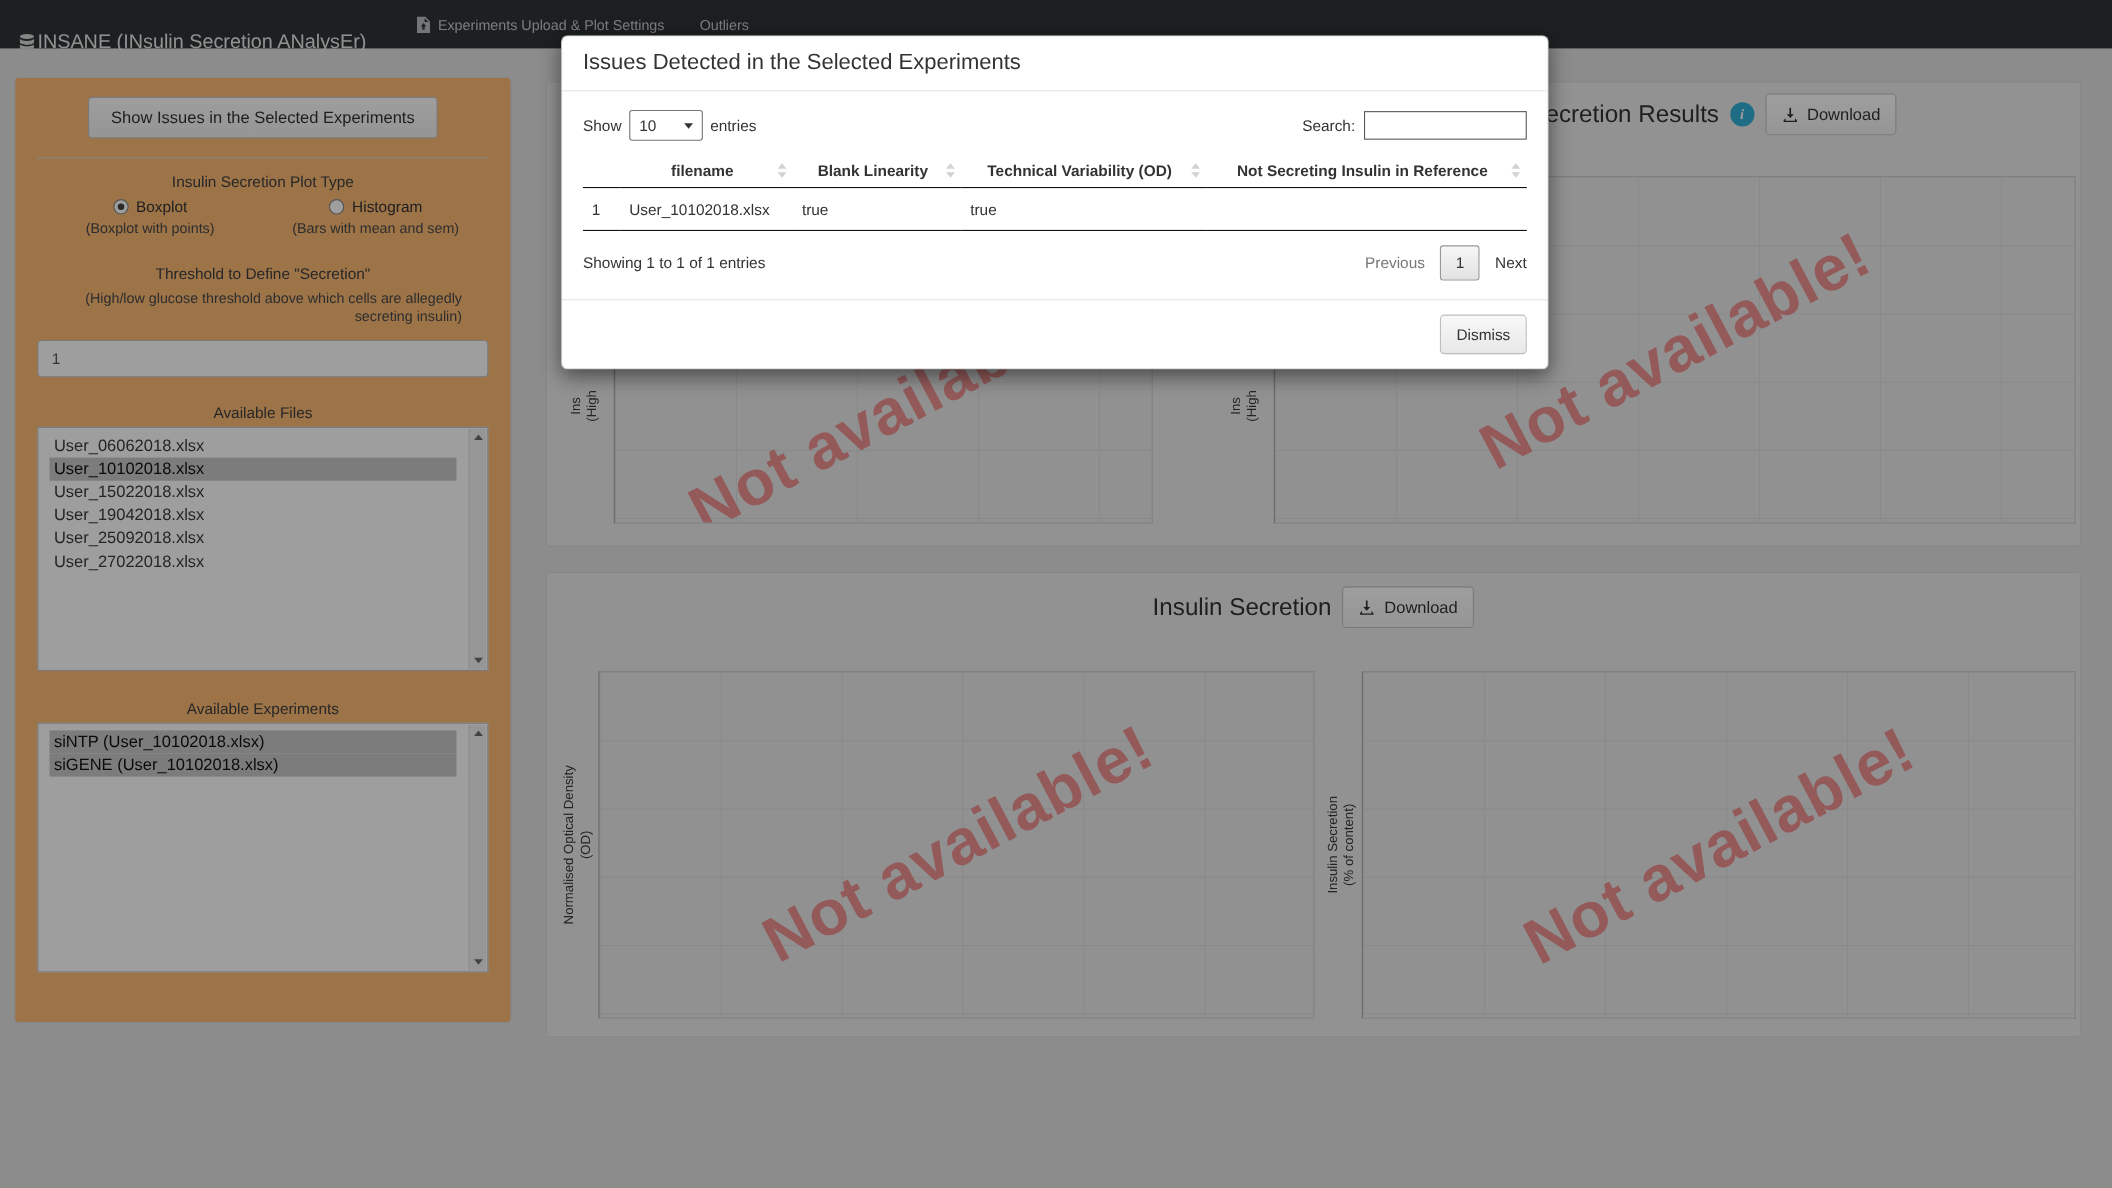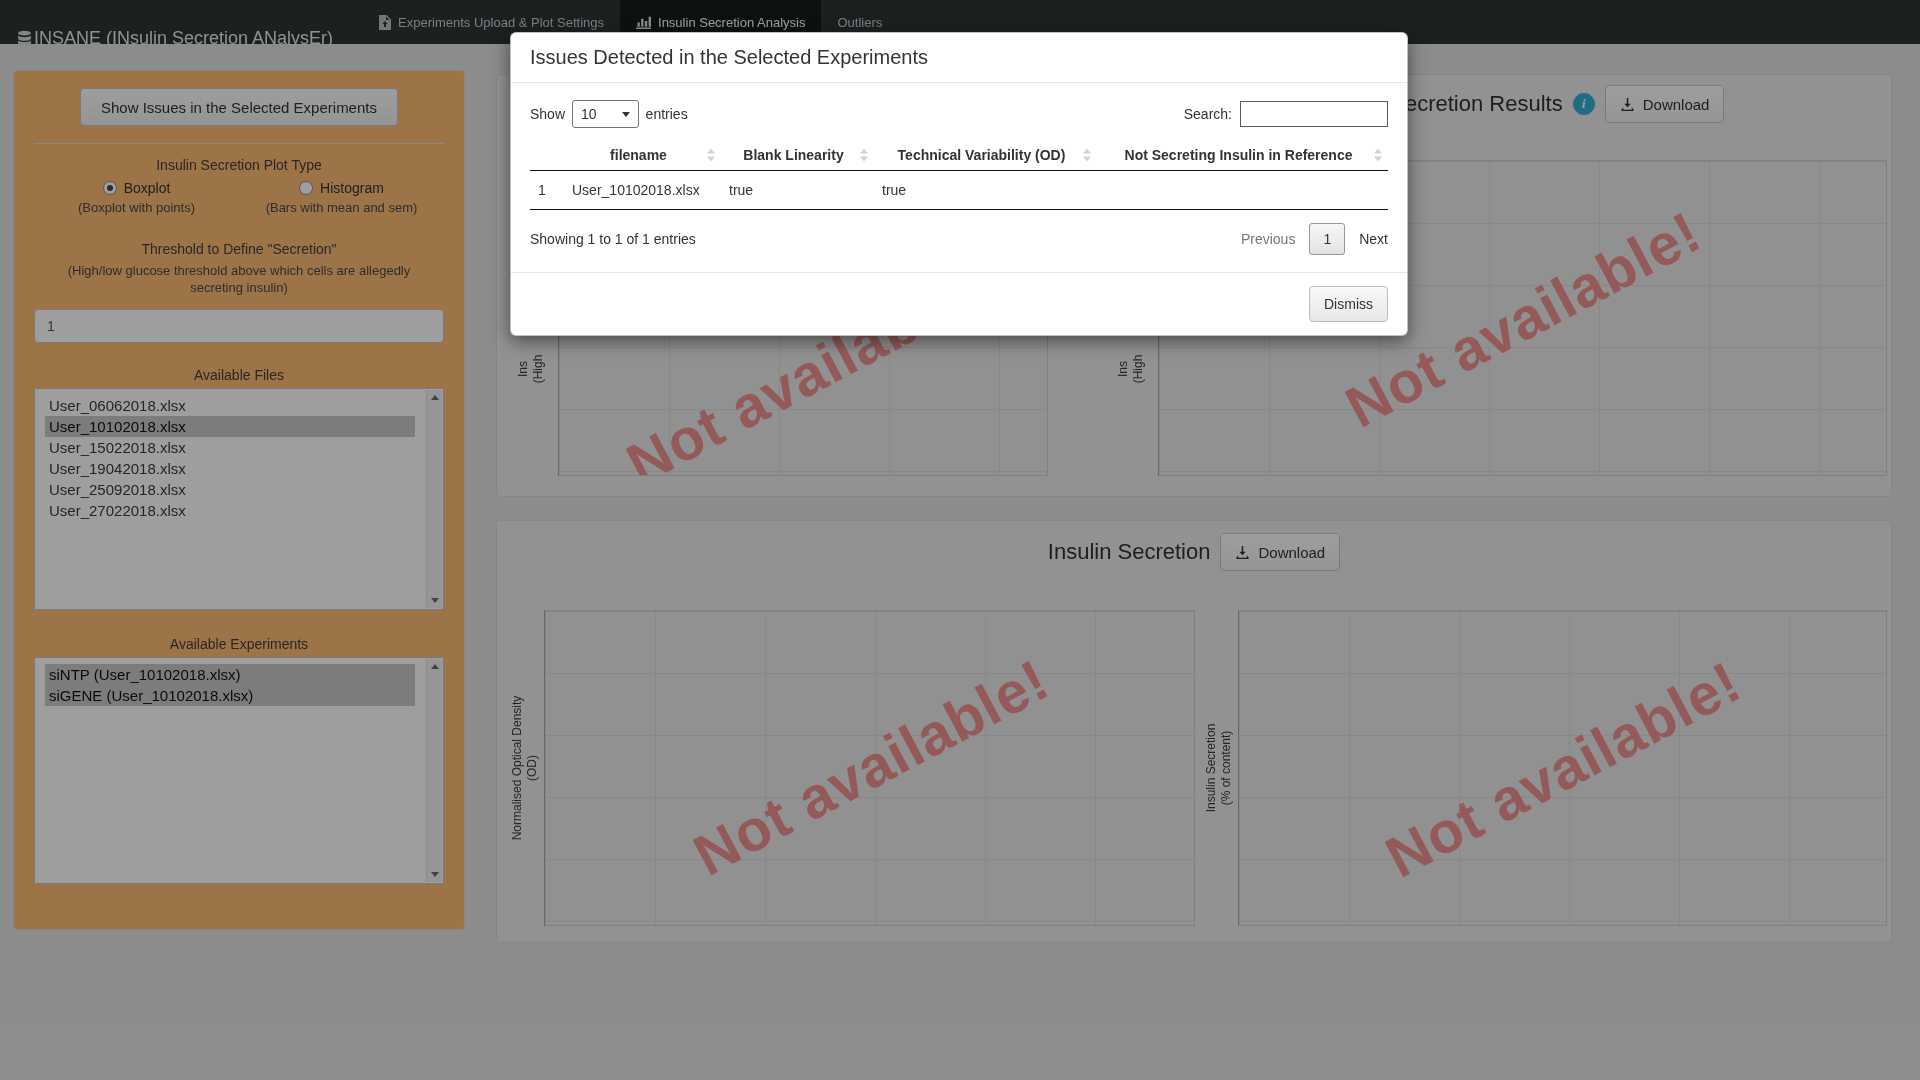--- a/index.html
+++ b/index.html
@@ -24,21 +24,21 @@
   .sidebar{position:absolute;left:13px;top:70px;width:452px;height:860px;background:#fdba74;border:1px solid #d9d9d9;border-radius:4px;padding:17px 20px;}
   .side-btn{display:block;margin:0 auto;width:318px;height:38px;background:linear-gradient(#ffffff,#f0f0f0);border:1px solid #c6c6c6;border-radius:4px;font-size:15px;color:#333;font-family:inherit;cursor:pointer;}
   .sidebar hr{border:none;border-top:1px solid #ddd;margin:17px 0 0 0;}
   .ctl-label{margin-top:13px;text-align:center;font-size:14px;color:#404040;}
   .radio-row{display:flex;margin-top:7px;}
   .radio-col{width:50%;display:flex;flex-direction:column;align-items:center;}
   .radio-opt{display:flex;align-items:center;gap:7px;font-size:14px;color:#333;cursor:pointer;}
   .rdot{width:14px;height:14px;border:1px solid #8a8a8a;border-radius:50%;background:#fff;position:relative;flex:none;}
   .rdot.checked::after{content:"";position:absolute;left:3px;top:3px;right:3px;bottom:3px;background:#444;border-radius:50%;}
   .radio-note{margin-top:4px;font-size:13px;color:#4a4a4a;text-align:center;}
-  .small-note{margin-top:5px;text-align:center;font-size:13px;color:#4a4a4a;line-height:17px;padding:0 24px;}
+  .small-note{margin-top:5px;text-align:right;font-size:13px;color:#4a4a4a;line-height:17px;padding:0 24px;}
   .txt-input{margin-top:13px;width:100%;height:34px;border:1px solid #c6c6c6;border-radius:4px;background:#fff;padding:0 12px;font-size:14px;color:#555;font-family:inherit;}
   .listbox{position:relative;margin-top:5px;background:#fff;border:1px solid #c3c3c3;padding:6px 0;overflow:hidden;}
   .listbox.files{height:222px;}
   .listbox.exps{height:227px;}
   .lb-item{height:21px;line-height:21px;font-size:15px;color:#3c3c3c;padding:0 4px;margin:0 28px 0 10px;white-space:nowrap;cursor:pointer;}
   .lb-item.sel{background:#c9c9c9;color:#111;}
   .sbar{position:absolute;top:1px;right:1px;bottom:1px;width:16px;background:#f2f2f2;border-left:1px solid #e0e0e0;}
   .sb-up,.sb-dn{position:absolute;left:0;width:100%;height:16px;cursor:pointer;}
   .sb-up{top:0;} .sb-dn{bottom:0;}
   .sb-up::after{content:"";position:absolute;left:4px;top:5px;border-left:4px solid transparent;border-right:4px solid transparent;border-bottom:5px solid #6d6d6d;}
@@ -104,28 +104,20 @@
     <span>INSANE (INsulin Secretion ANalysEr)</span>
   </div>
   <div class="nav-items">
     <a class="nav-item">
       <span class="nicon">
         <svg width="12" height="15" viewBox="0 0 12 15">
             <path fill="currentColor" d="M7.5 0H0v15h12V4.5L7.5 0zM7 1.5L10.5 5H7V1.5zM6 6l2.5 3H7v3H5V9H3.5L6 6z"></path>
           </svg>
       </span>
       <span>Experiments Upload &amp; Plot Settings</span>
-    </a>
-    <a class="nav-item active">
-      <span class="nicon">
-        <svg width="15" height="14" viewBox="0 0 16 15">
-            <path fill="currentColor" d="M0 13.5h16V15H0zM1.5 8H4v4.5H1.5zM5.5 4H8v8.5H5.5zM9.5 6.5H12v6H9.5zM13.5 2H16v10.5h-2.5z"></path>
-          </svg>
-      </span>
-      <span>Insulin Secretion Analysis</span>
     </a>
     <a class="nav-item">
       <span>Outliers</span>
     </a>
   </div>
 </nav>
 
 <aside class="sidebar">
   <button class="side-btn">Show Issues in the Selected Experiments</button>
   <hr>

